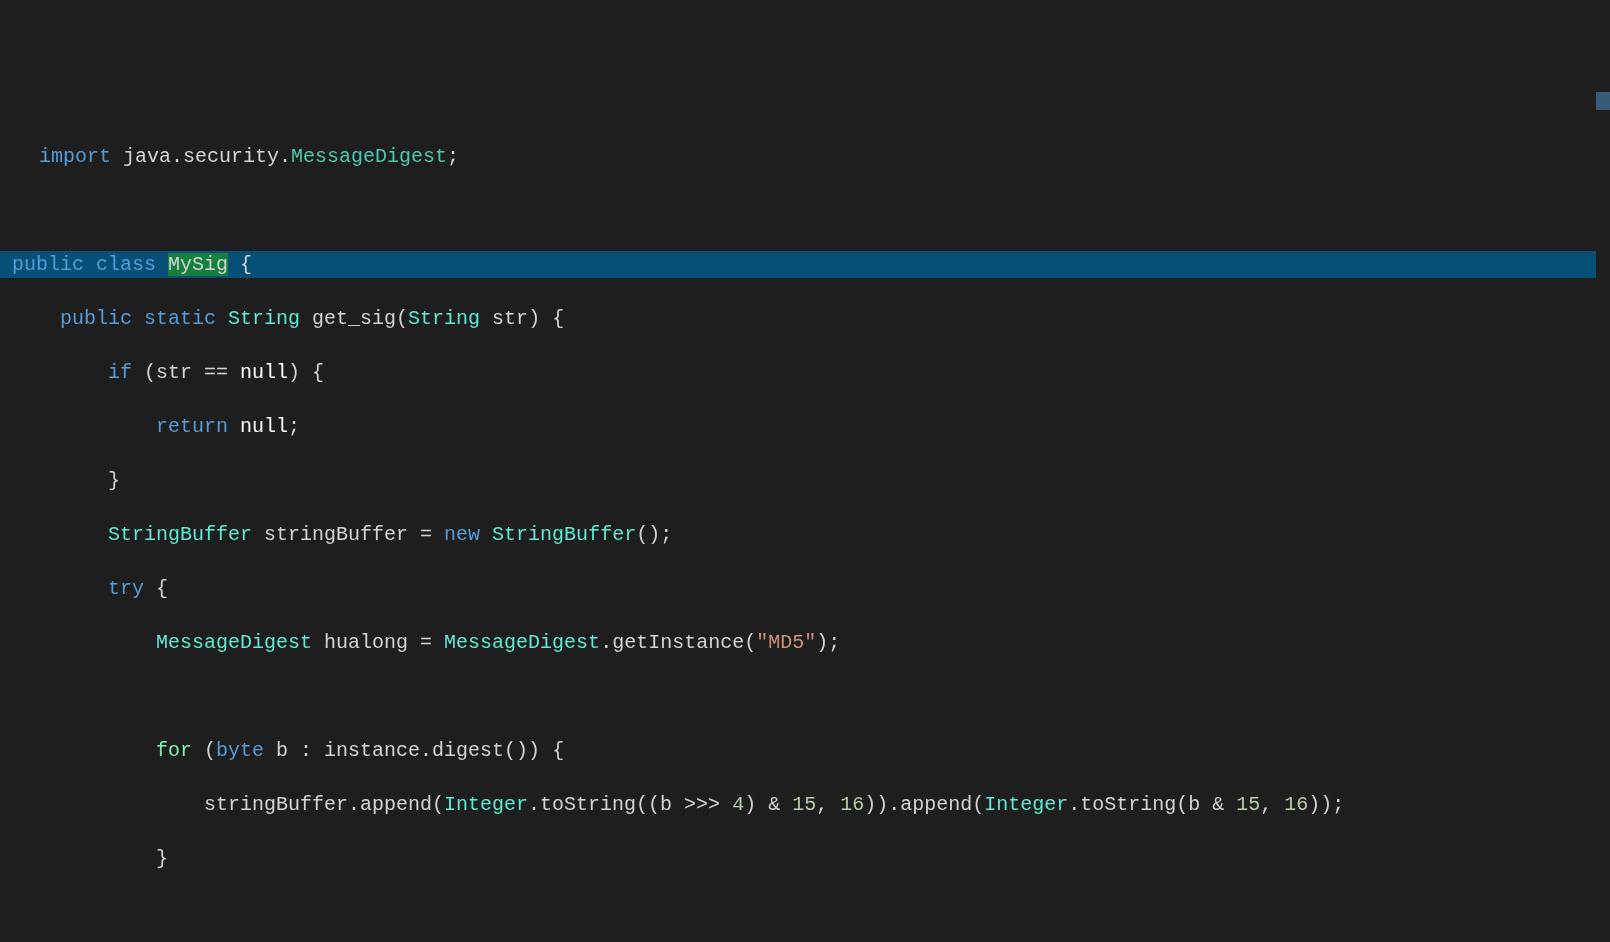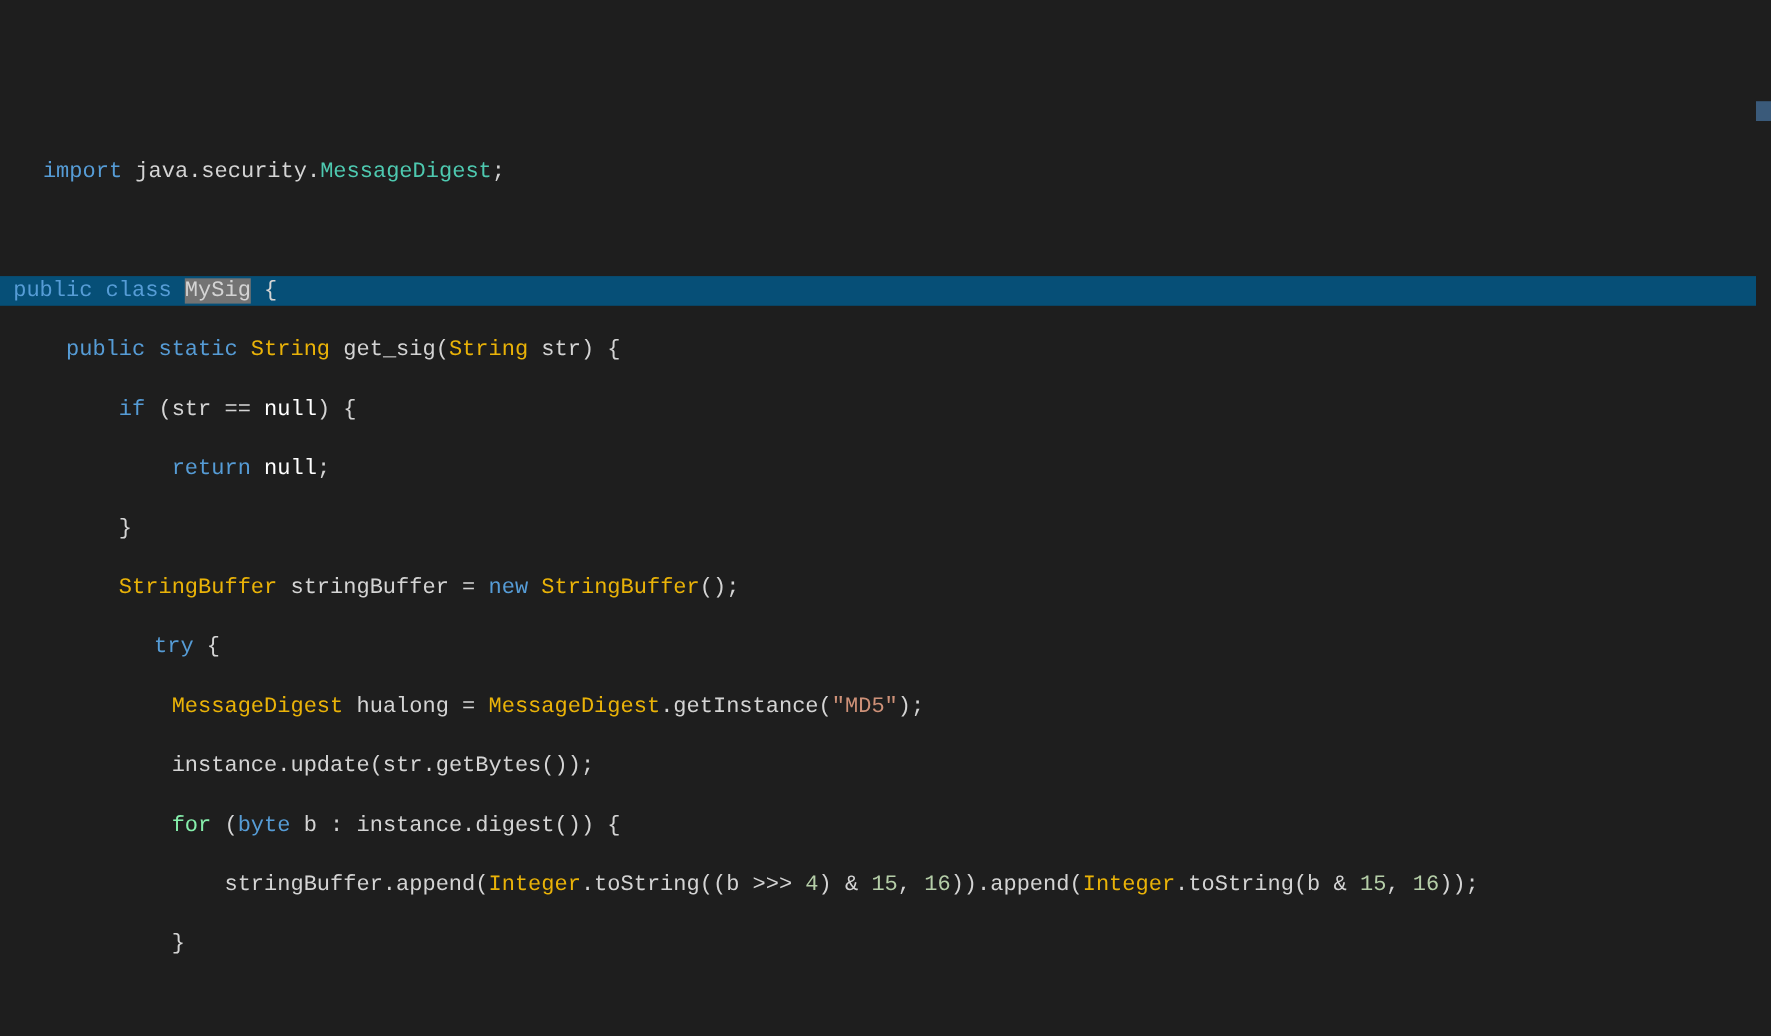--- a/index.html
+++ b/index.html
@@ -28,33 +28,33 @@
       background-color: #064f77;
     }
     .keyword-import { color: #569cd6; margin-left: 27px; }
     .keyword-public { color: #569cd6; }
     .keyword-class { color: #569cd6; }
     .keyword-static { color: #569cd6; }
     .keyword-if { color: #569cd6; margin-top: 12px; }
     .keyword-return { color: #569cd6; }
     .keyword-null { color: #ffffff; margin-top: 20px; }
     .keyword-new { color: #569cd6; }
-    .keyword-try { color: #569cd6; margin-left: 32px; }
+    .keyword-try { color: #569cd6; }
     .keyword-for { color: #86efac; }
     .keyword-byte { color: #569cd6; }
-    .type { color: #eab308; }
+    .type { color: #5eead4; }
     .class-name { color: #4ec9b0; }
     .string { color: #ce9178; }
     .comment { color: #6a9955; }
     .number { color: #b5cea8; }
     .selected-text {
       background-color: #264f78;
     }
     .highlighted .selected-text {
-      background-color: #737373;
+      background-color: #15803d;
     }
     .scrollbar-track {
       position: fixed;
       right: 0;
       top: 0;
       bottom: 0;
       width: 14px;
       background-color: #1e1e1e;
     }
     .minimap-highlight {
@@ -75,21 +75,21 @@
 <div class="line"><span class="keyword-import">import</span><span> java.security.</span><span class="class-name">MessageDigest</span><span>;</span></div>
 <div class="line"></div>
 <div class="line highlighted"><span class="keyword-public">public</span><span class="keyword-class"> class </span><span class="selected-text">MySig</span><span> {</span></div>
 <div class="line"><span>    </span><span class="keyword-public">public</span><span class="keyword-static"> static </span><span class="type">String</span><span> get_sig</span><span>(</span><span class="type">String</span><span> str</span><span>) {</span></div>
 <div class="line"><span>        </span><span class="keyword-if">if</span><span> (str == </span><span class="keyword-null">null</span><span>) {</span></div>
 <div class="line"><span>            </span><span class="keyword-return">return</span><span> </span><span class="keyword-null">null</span><span>;</span></div>
 <div class="line"><span>        </span><span>}</span></div>
 <div class="line"><span>        </span><span class="type">StringBuffer</span><span> stringBuffer = </span><span class="keyword-new">new</span><span> </span><span class="type">StringBuffer</span><span>();</span></div>
 <div class="line"><span>        </span><span class="keyword-try">try</span><span> {</span></div>
 <div class="line"><span>            </span><span class="type">MessageDigest</span><span> hualong = </span><span class="type">MessageDigest</span><span>.getInstance(</span><span class="string">"MD5"</span><span>);</span></div>
-<div class="line"><span>            </span><span>instance.update(str.getBytes());</span></div>
+<div class="line"><span>            </span></div>
 <div class="line"><span>            </span><span class="keyword-for">for</span><span> (</span><span class="keyword-byte">byte</span><span> b : instance.digest()) {</span></div>
 <div class="line"><span>                </span><span>stringBuffer.append(</span><span class="type">Integer</span><span>.toString((b &gt;&gt;&gt; </span><span class="number">4</span><span>) &amp; </span><span class="number">15</span><span>, </span><span class="number">16</span><span>)).append(</span><span class="type">Integer</span><span>.toString(b &amp; </span><span class="number">15</span><span>, </span><span class="number">16</span><span>));</span></div>
 <div class="line"><span>            </span><span>}</span></div>
 
 
 
 
 
 
 

